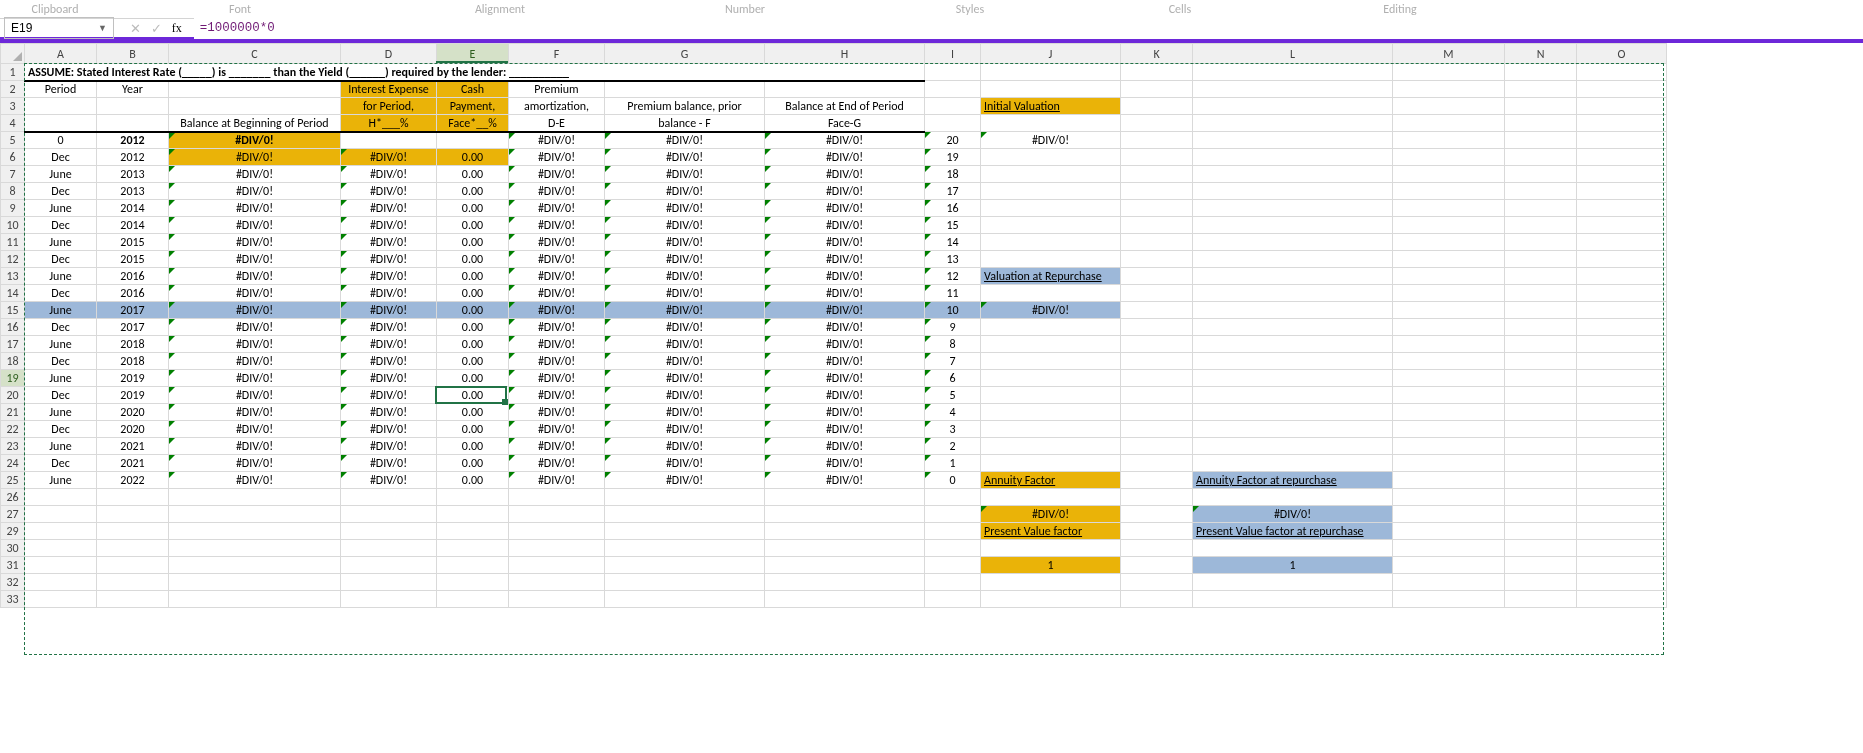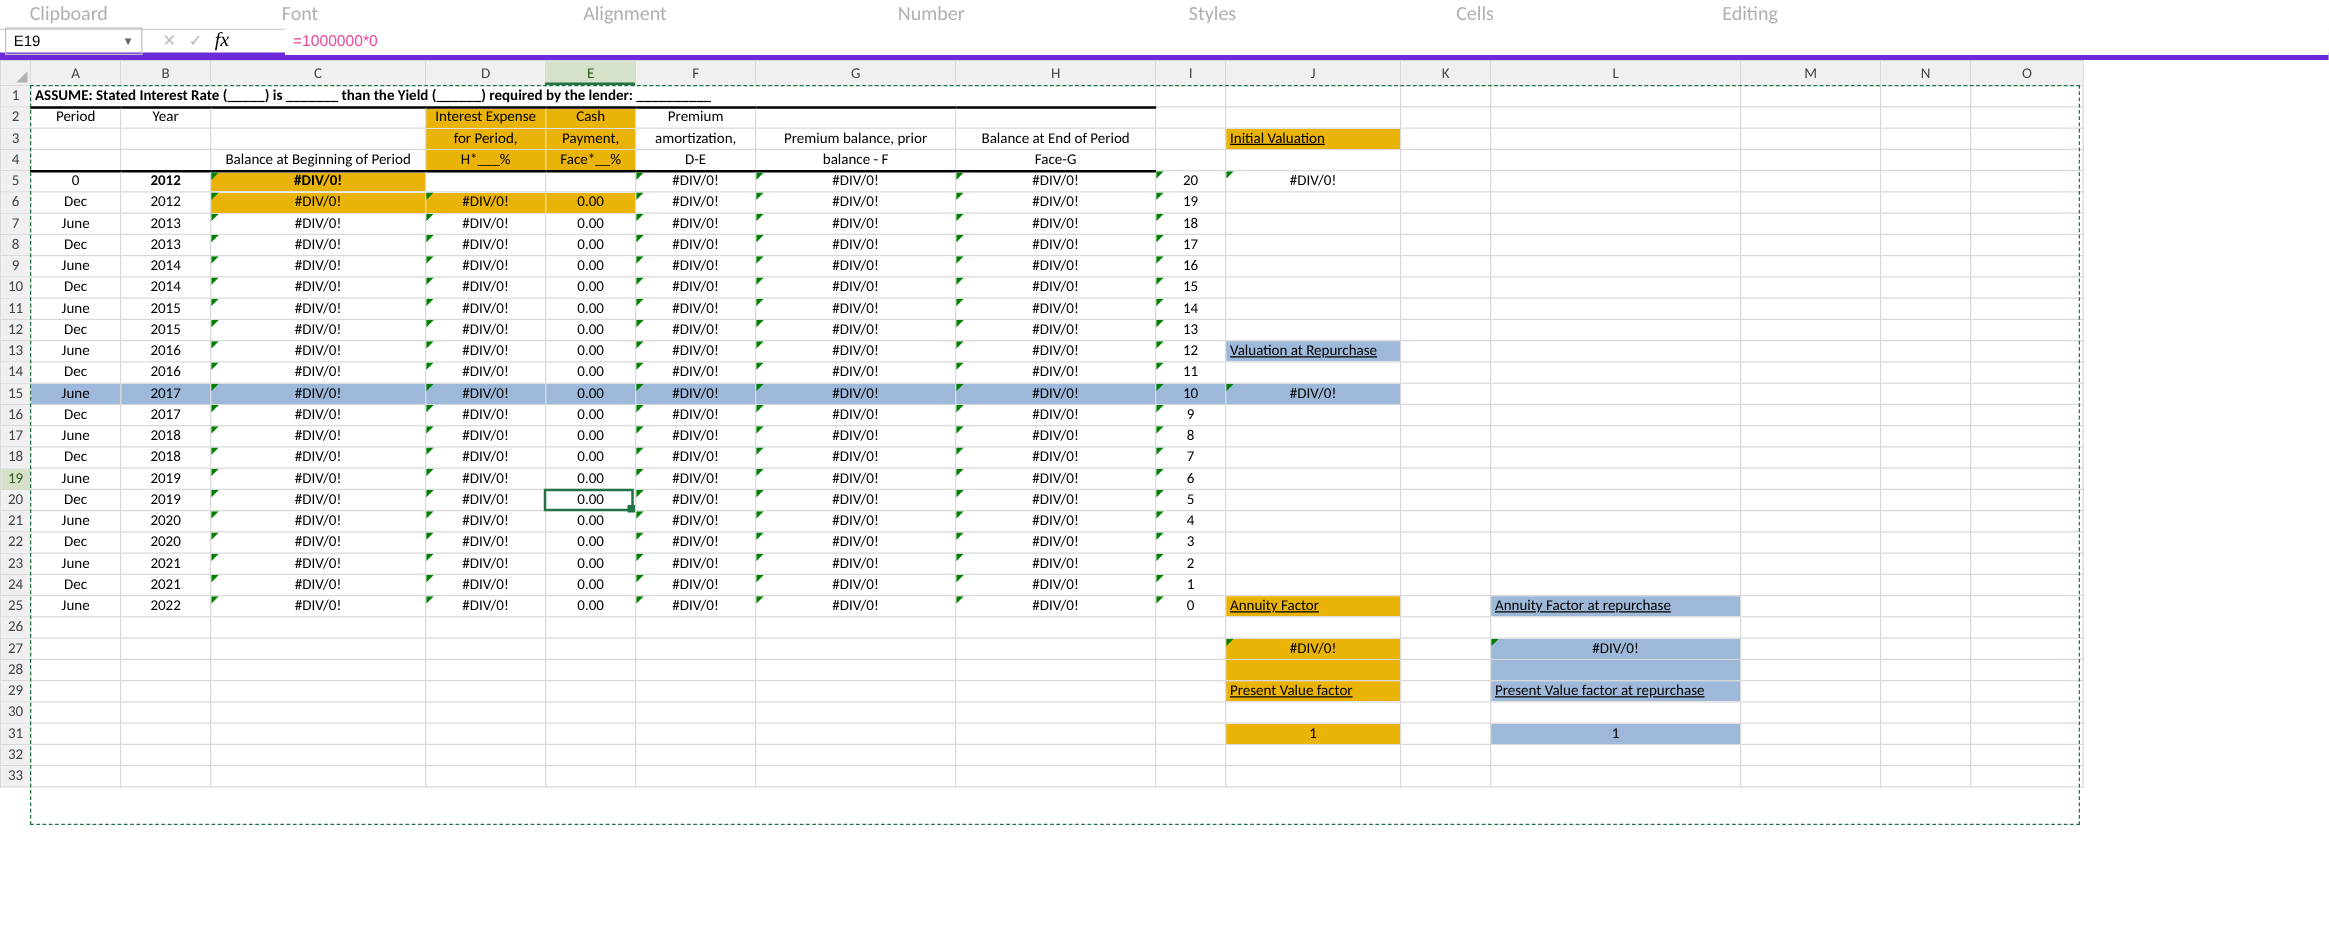--- a/index.html
+++ b/index.html
@@ -7,21 +7,21 @@
     margin: 0;
     font-family: Calibri, Arial, sans-serif;
     font-size: 12px;
     background: #fff;
     color: #000;
     user-select: none;
   }
   .ribbon-labels {
     display: flex;
     color: #b0b0b0;
-    font-size: 16px;
+    font-size: 12px;
     padding: 2px 0;
     border-bottom: 1px solid #d4d4d4;
   }
   .ribbon-labels span { text-align: center; }
   .formula-bar-row {
     display: flex;
     align-items: center;
     height: 24px;
     border-bottom: 6px solid #6d28d9;
     background: #fff;
@@ -33,32 +33,31 @@
     border: 1px solid #c0c0c0;
     display: flex;
     align-items: center;
     padding: 0 6px;
     font-family: "Segoe UI", Arial, sans-serif;
     font-size: 12px;
     justify-content: space-between;
   }
   .name-box .dd { color: #666; font-size: 9px; }
   .fx-btn-group { display: flex; align-items: center; gap: 10px; color: #888; padding: 0 12px; font-size: 13px; }
-  .fx-label { font-style: italic; font-family: "Times New Roman", serif; color: #000000; font-size: 16px; }
+  .fx-label { font-family: "Times New Roman", serif; color: #000000; font-size: 12px; }
   .formula-input {
     flex: 1;
     border: none;
     outline: none;
     height: 22px;
     padding: 0 6px;
-    font-family: Liberation Sans, sans-serif;
+    font-family: Liberation Mono, monospace;
     font-size: 12.5px;
-    color: #ec4899;
+    color: #701a75;
     background: #fff;
-    margin-left: 33px;
   }
   .sheet-wrap { position: relative; overflow: auto; height: calc(100vh - 60px); }
   table.sheet {
     border-collapse: collapse;
     table-layout: fixed;
   }
   table.sheet th, table.sheet td {
     border: 1px solid #d9d9d9;
     height: 17px;
     font-size: 12px;
@@ -667,38 +666,20 @@
           <td></td>
           <td></td>
           <td class="bg-yellow"><span class="err-tri"></span>#DIV/0!</td>
           <td></td>
           <td class="bg-blue"><span class="err-tri"></span>#DIV/0!</td>
           <td></td>
           <td></td>
           <td></td>
         </tr>
         <tr>
-          <th class="row-hdr">28</th>
-          <td></td>
-          <td></td>
-          <td></td>
-          <td></td>
-          <td></td>
-          <td></td>
-          <td></td>
-          <td></td>
-          <td></td>
-          <td class="bg-yellow"></td>
-          <td></td>
-          <td class="bg-blue"></td>
-          <td></td>
-          <td></td>
-          <td></td>
-        </tr>
-        <tr>
           <th class="row-hdr">29</th>
           <td></td>
           <td></td>
           <td></td>
           <td></td>
           <td></td>
           <td></td>
           <td></td>
           <td></td>
           <td></td>

